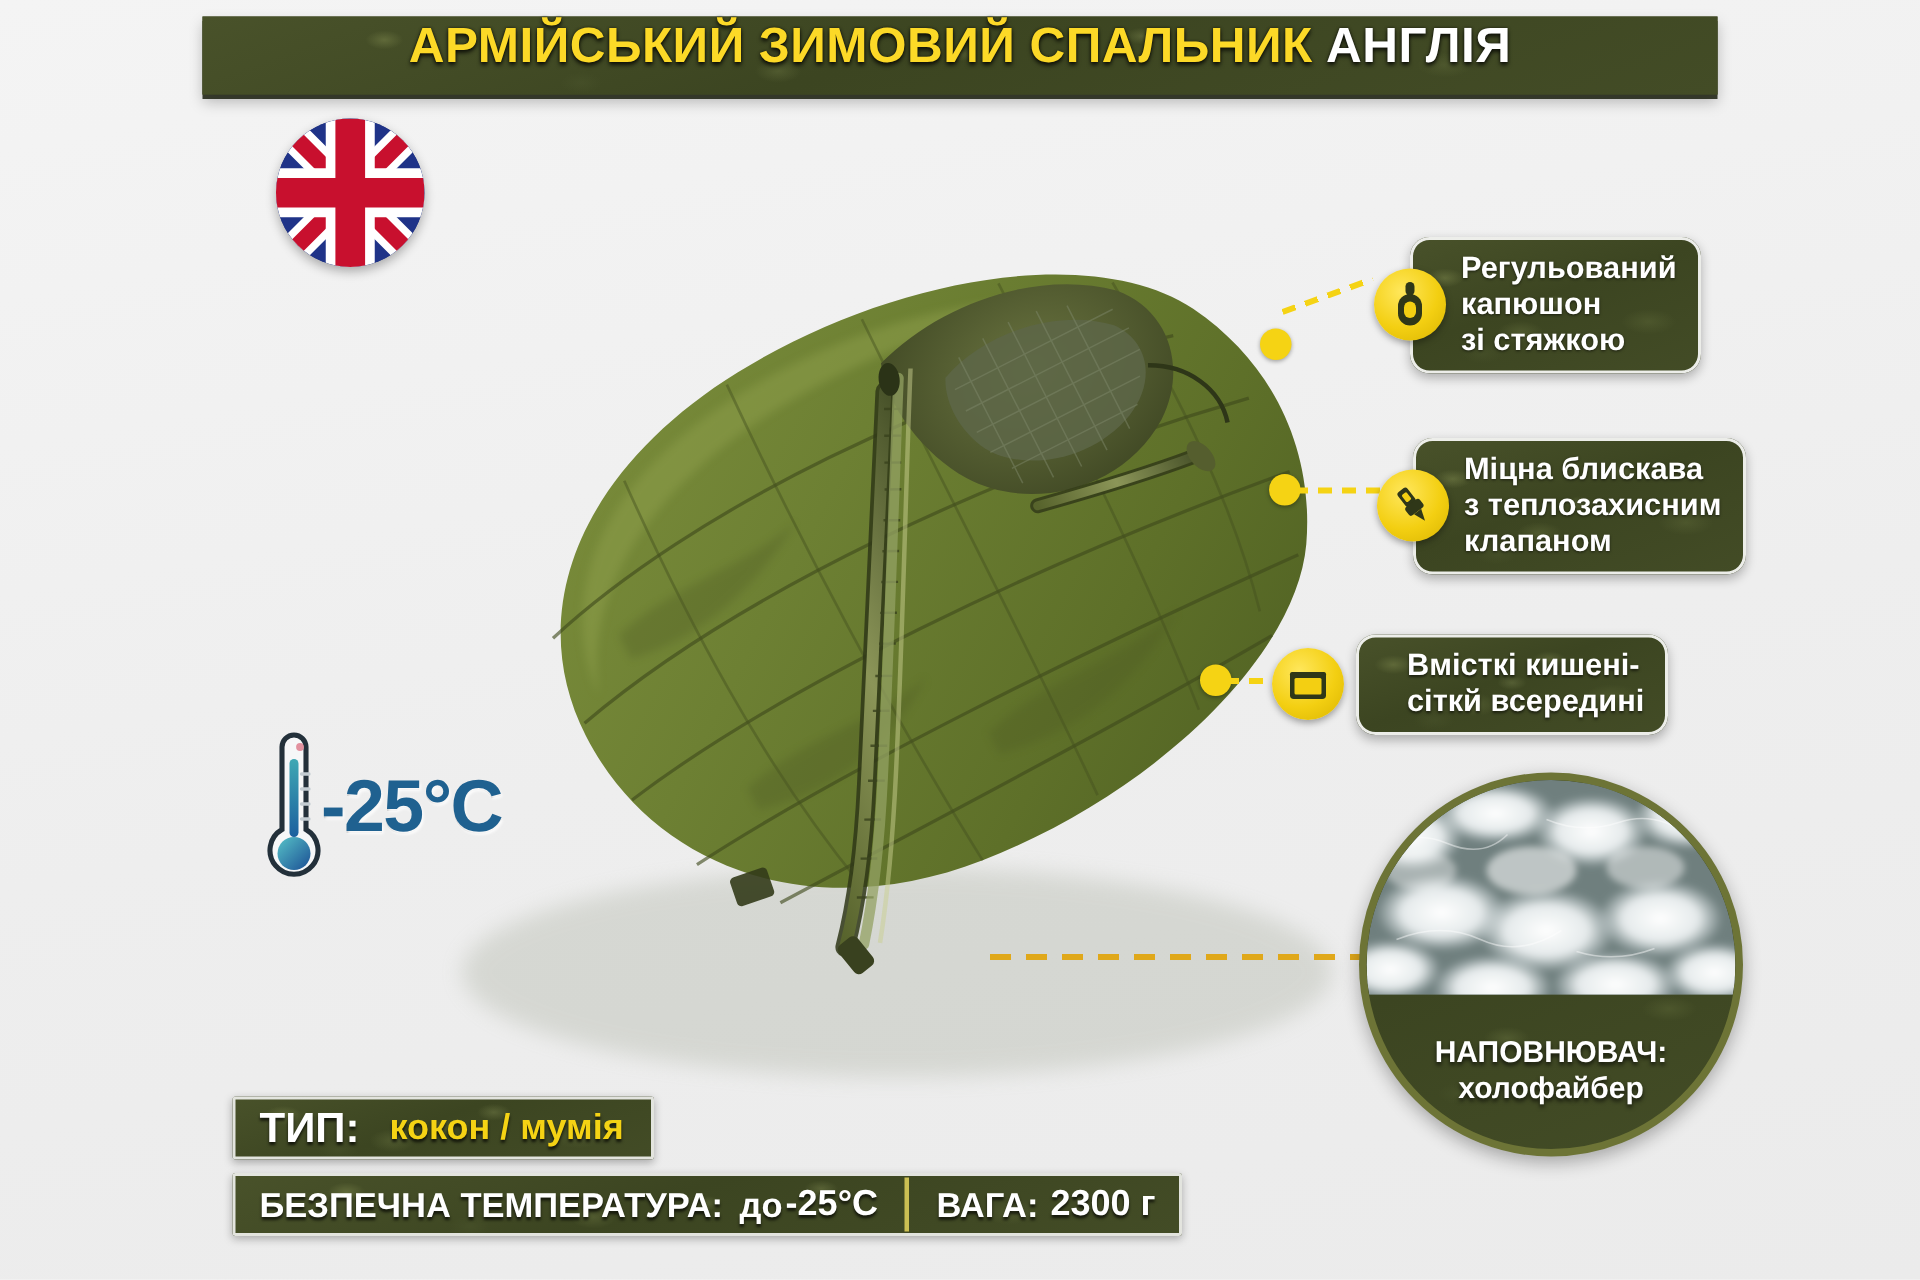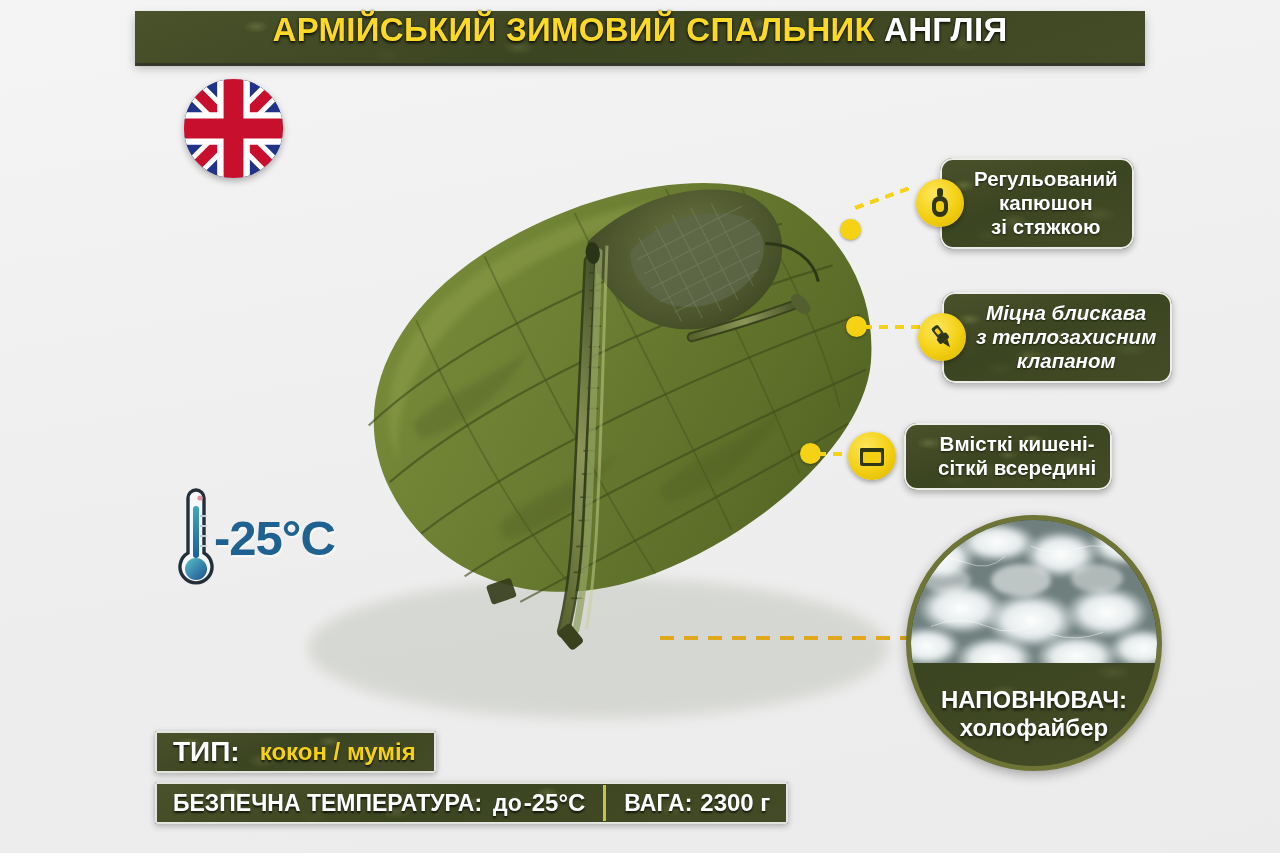--- a/index.html
+++ b/index.html
@@ -94,29 +94,28 @@
   }
   .callout .badge svg { display: block; }
   .callout .panel {
     position: relative; z-index: 2;
     margin-left: -24px; padding: 9px 16px 10px 34px;
     border-radius: 13px;
     color: #ffffff; font-weight: 700; font-size: 20.5px; line-height: 1.17;
     box-shadow: 0 3px 7px rgba(0,0,0,.28), inset 0 0 0 2px rgba(255,255,255,.9);
     text-shadow: 0 1px 2px rgba(0,0,0,.6);
     white-space: pre-line;
-    text-align: center;
   }
 
   #callout-hood  { left: 841px; top: 158px; }
   #callout-hood .dot  { left: -1px; top: 61px; }
   #callout-hood .dash { left: 14px; top: 48px; width: 64px; transform: rotate(-20deg); transform-origin: left center; }
   #callout-hood .badge { margin-left: 75px; }
 
-  #callout-zip   { left: 846px; top: 292px; font-style: italic; }
+  #callout-zip   { left: 846px; top: 292px; }
   #callout-zip .dot  { left: 0px; top: 24px; }
   #callout-zip .dash { left: 17px; top: 33px; width: 60px; }
   #callout-zip .badge { margin-left: 72px; }
 
   #callout-pocket{ left: 800px; top: 423px; gap: 32px; }
   #callout-pocket .dot  { left: 0px; top: 20px; }
   #callout-pocket .dash { left: 17px; top: 29px; width: 38px; }
   #callout-pocket .badge { margin-left: 48px; }
 
   
@@ -134,21 +133,21 @@
   #filler-circle .fc-inner {
     position: absolute; inset: 0; border-radius: 50%; overflow: hidden;
   }
   #filler-circle .fiber {
     position: absolute; left: 0; top: 0; width: 100%; height: 58%;
   }
   #filler-circle .fiber svg { display:block; width:100%; height:100%; }
   #filler-circle .fc-label {
     position: absolute; left: 0; right: 0; top: 58%; bottom: 0;
     display: flex; flex-direction: column; align-items: center; justify-content: center;
-    color: #ffffff; font-weight: 700; font-size: 24px; line-height: 1.2;
+    color: #ffffff; font-weight: 700; font-size: 20px; line-height: 1.2;
     text-align: right; text-shadow: 0 2px 3px rgba(0,0,0,.7);
   }
 
   
   #bar-type {
     position: absolute; left: 155px; top: 731px;
     height: 42px; display: flex; align-items: center;
     padding: 0 20px 0 18px;
     box-shadow: 0 2px 6px rgba(0,0,0,.28), inset 0 0 0 2px rgba(255,255,255,.85);
     border-radius: 2px;

